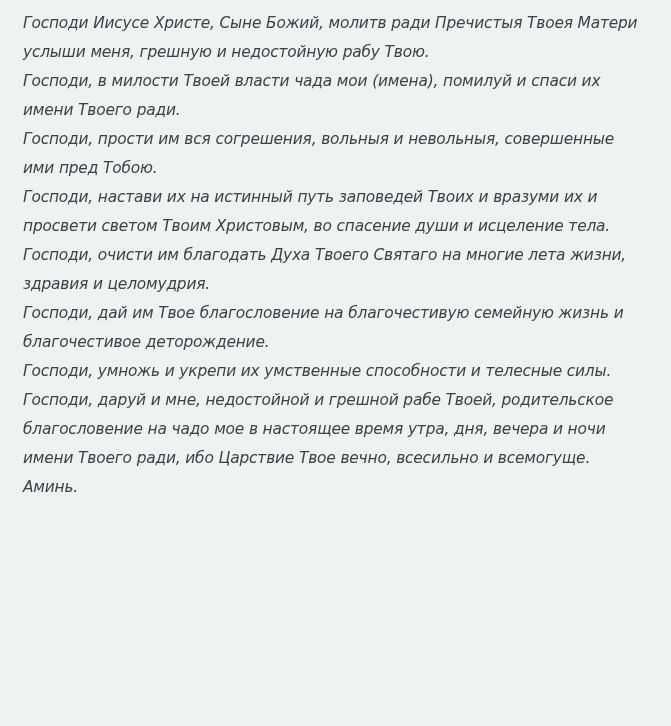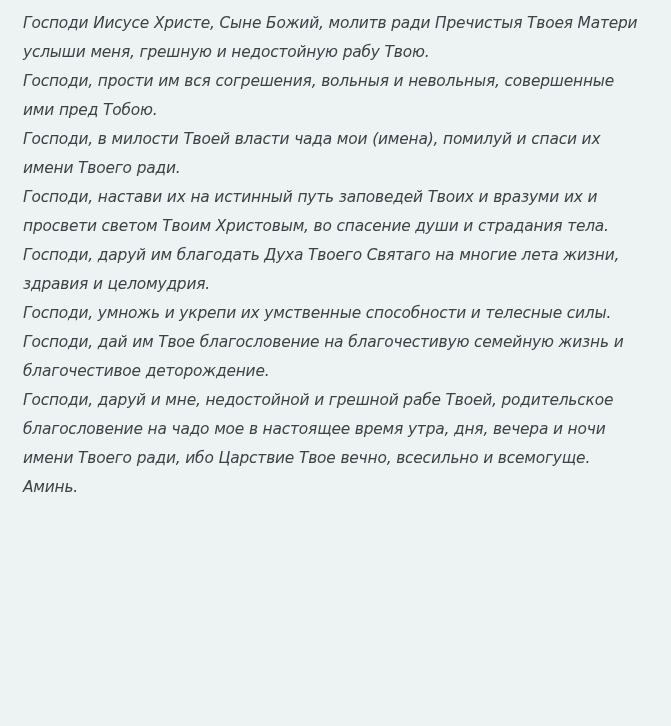--- a/index.html
+++ b/index.html
@@ -41,21 +41,21 @@
     text-indent: 0;
     white-space: normal;
   }
 </style>
 </head>
 <body>
 
 <div class="prayer-sheet">
   <div class="prayer-body">
     <span class="prayer-line">Господи Иисусе Христе, Сыне Божий, молитв ради Пречистыя Твоея Матери услыши меня, грешную и недостойную рабу Твою.</span>
+    <span class="prayer-line">Господи, в милости Твоей власти чада мои (имена), помилуй и спаси их имени Твоего ради.</span>
     <span class="prayer-line">Господи, прости им вся согрешения, вольныя и невольныя, совершенные ими пред Тобою.</span>
-    <span class="prayer-line">Господи, в милости Твоей власти чада мои (имена), помилуй и спаси их имени Твоего ради.</span>
-    <span class="prayer-line">Господи, настави их на истинный путь заповедей Твоих и вразуми их и просвети светом Твоим Христовым, во спасение души и страдания тела.</span>
-    <span class="prayer-line">Господи, даруй им благодать Духа Твоего Святаго на многие лета жизни, здравия и целомудрия.</span>
+    <span class="prayer-line">Господи, настави их на истинный путь заповедей Твоих и вразуми их и просвети светом Твоим Христовым, во спасение души и исцеление тела.</span>
+    <span class="prayer-line">Господи, очисти им благодать Духа Твоего Святаго на многие лета жизни, здравия и целомудрия.</span>
+    <span class="prayer-line">Господи, дай им Твое благословение на благочестивую семейную жизнь и благочестивое деторождение.</span>
     <span class="prayer-line">Господи, умножь и укрепи их умственные способности и телесные силы.</span>
-    <span class="prayer-line">Господи, дай им Твое благословение на благочестивую семейную жизнь и благочестивое деторождение.</span>
     <span class="prayer-line">Господи, даруй и мне, недостойной и грешной рабе Твоей, родительское благословение на чадо мое в настоящее время утра, дня, вечера и ночи имени Твоего ради, ибо Царствие Твое вечно, всесильно и всемогуще. Аминь.</span>
   </div>
 </div>
 
 </body></html>

